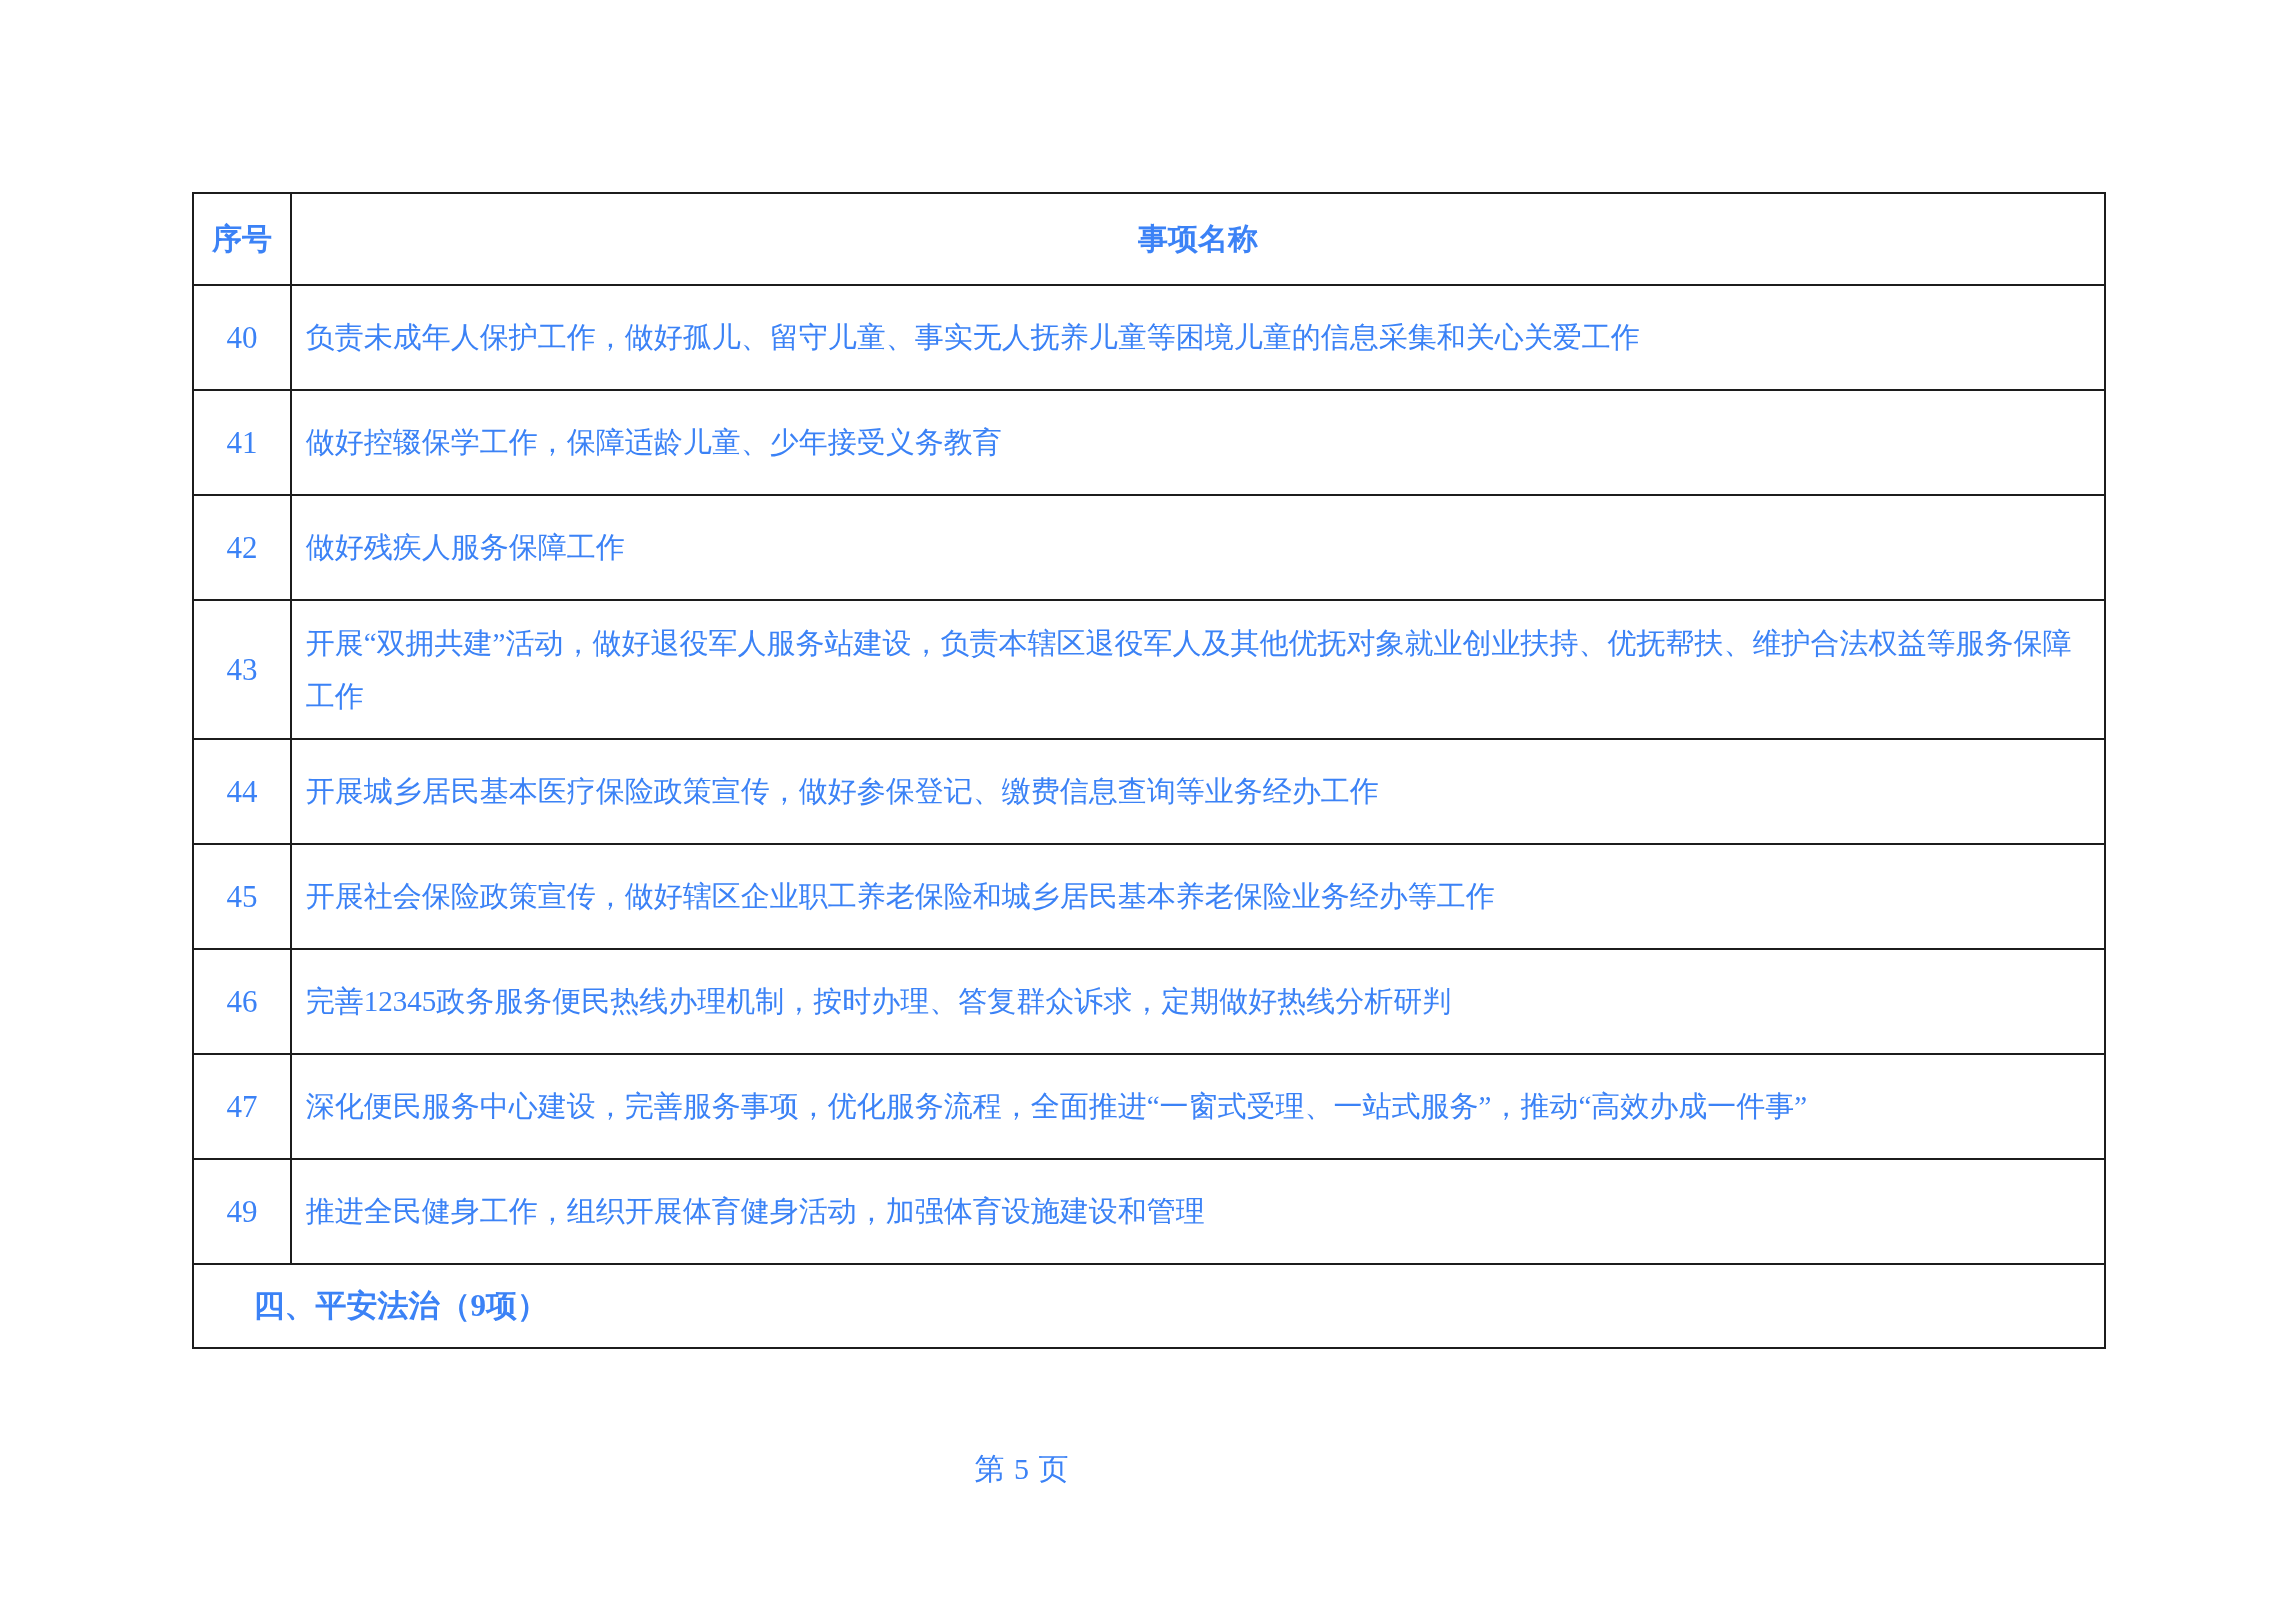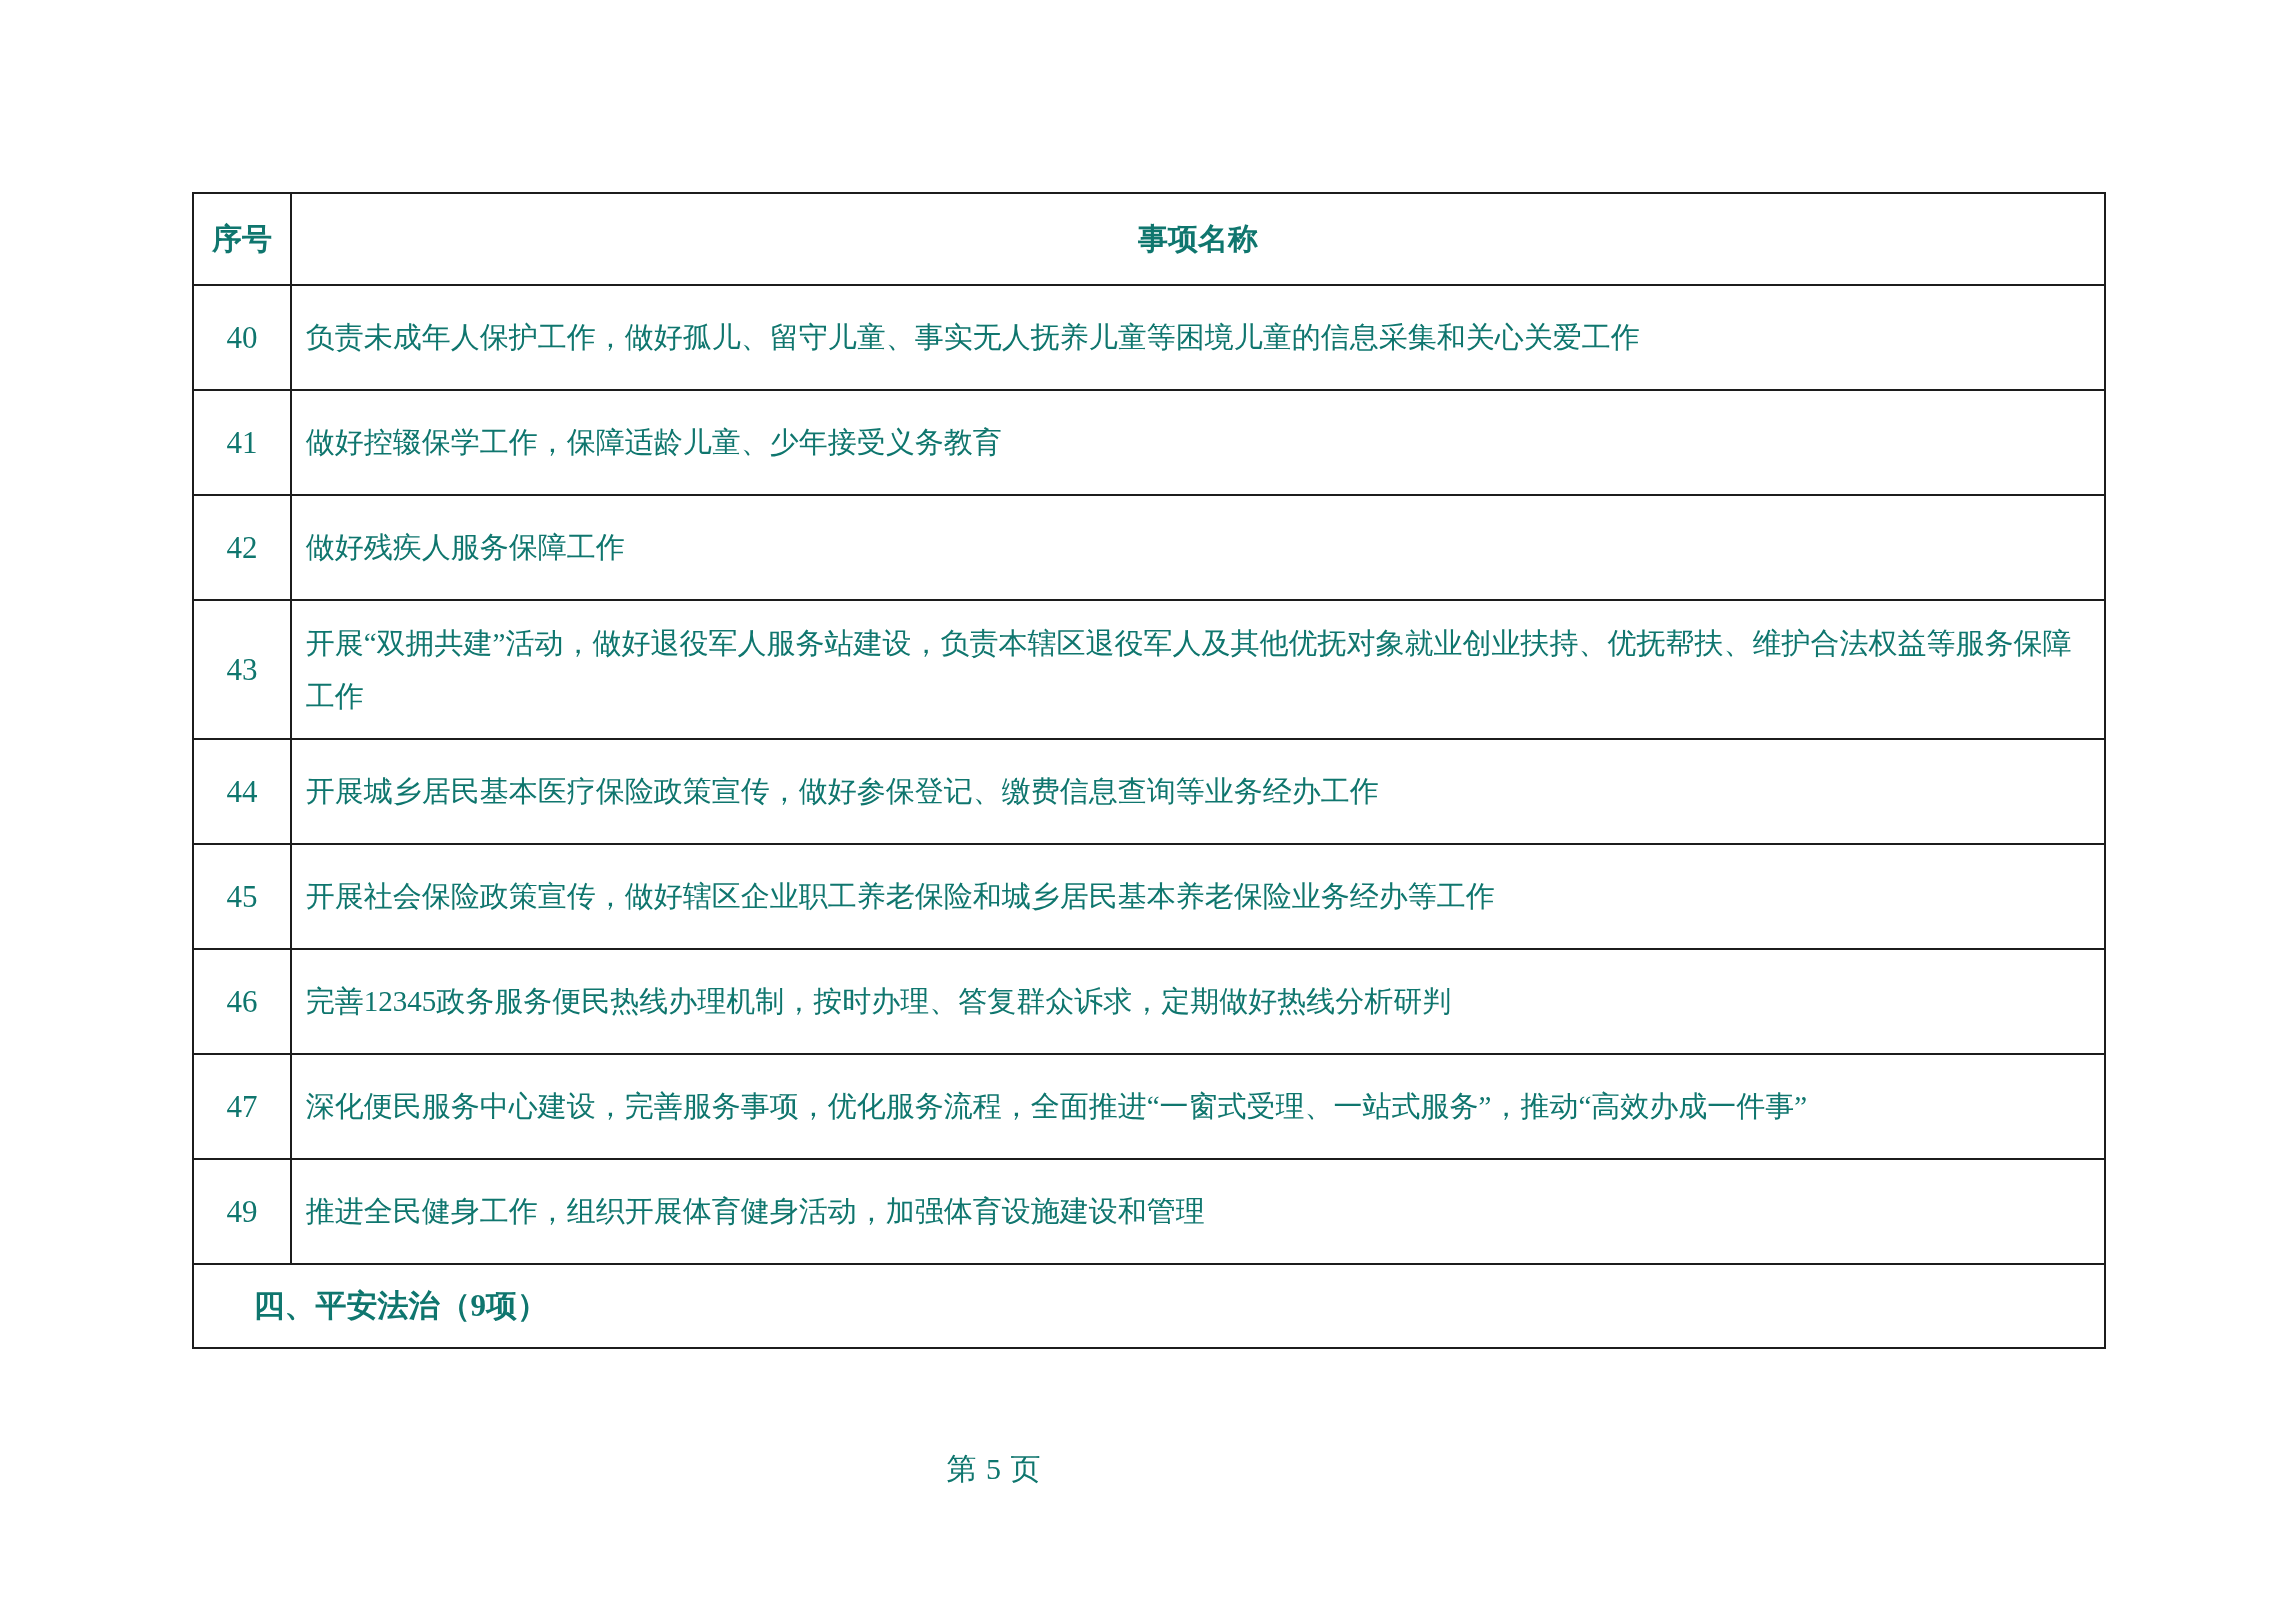--- a/index.html
+++ b/index.html
@@ -1,21 +1,21 @@
 <!DOCTYPE html>
 <html><head>
 <meta charset="utf-8">
 <style>
   html,body{margin:0;padding:0;background:#ffffff;}
   .page{
     position:relative;
     width:2292px;height:1620px;
     background:#ffffff;
     font-family:"Liberation Serif","DejaVu Serif",serif;
-    color:#0f766e;
+    color:#3b82f6;
   }
   .doc-table{
     position:absolute;
     left:192px;top:192px;
     width:1914px;
     border:2px solid #1c1c1c;
     box-sizing:border-box;
     background:#ffffff;
   }
   .row{
@@ -71,20 +71,21 @@
     font-size:31px;
     box-sizing:border-box;
   }
   .page-footer{
     position:absolute;
     left:0;top:1449px;
     width:1988px;
     text-align:center;
     font-size:30px;
     letter-spacing:1px;
+    padding-left:28px;
   }
 </style>
 </head>
 <body>
 
 <div class="page">
 
   <div class="doc-table">
 
     <div class="row header-row">

